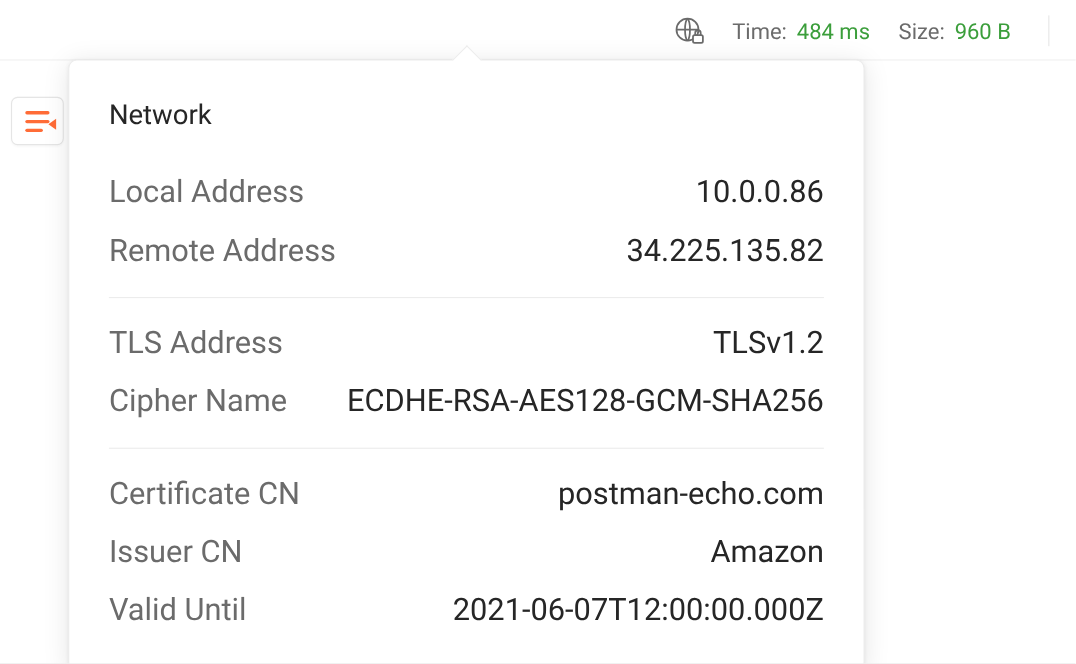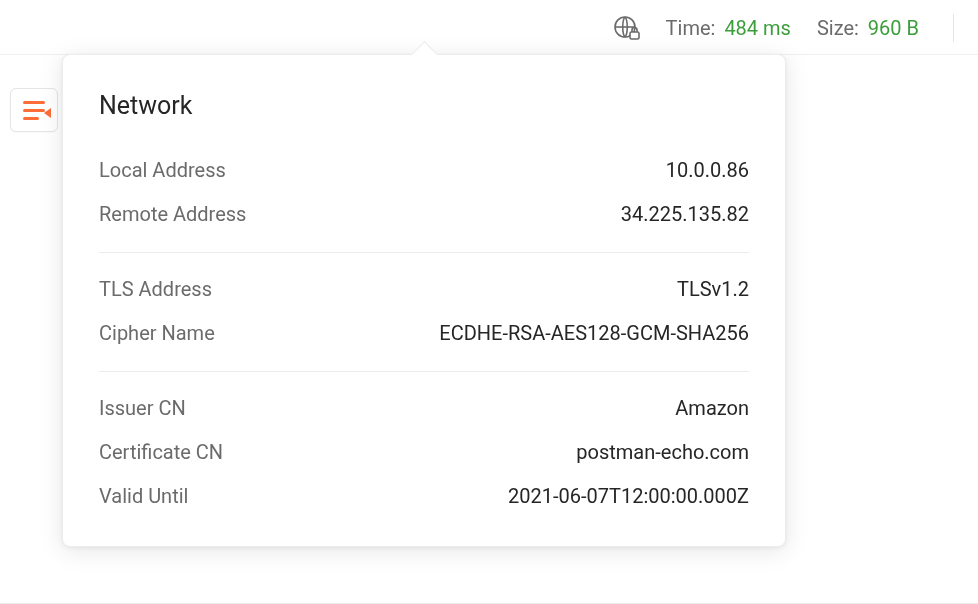--- a/index.html
+++ b/index.html
@@ -112,21 +112,21 @@
     .popover h2 {
       font-size: 25px;
       font-weight: 400;
       color: #262626;
       margin-bottom: 28px;
     }
     .row {
       display: flex;
       justify-content: space-between;
       align-items: baseline;
-      font-size: 20px;
+      font-size: 28px;
       padding: 10px 0;
     }
     .row .label {
       color: #6b6b6b;
     }
     .row .val {
       color: #262626;
       text-align: right;
     }
     .divider {
@@ -207,27 +207,27 @@
     <div class="row">
       <span class="label">Cipher Name</span>
       <span class="val">ECDHE-RSA-AES128-GCM-SHA256</span>
     </div>
   </div>
 
   <hr class="divider">
 
   <div>
     <div class="row">
+      <span class="label">Certificate CN</span>
+      <span class="val">postman-echo.com</span>
+    </div>
+    <div class="row">
       <span class="label">Issuer CN</span>
       <span class="val">Amazon</span>
     </div>
     <div class="row">
-      <span class="label">Certificate CN</span>
-      <span class="val">postman-echo.com</span>
-    </div>
-    <div class="row">
       <span class="label">Valid Until</span>
       <span class="val">2021-06-07T12:00:00.000Z</span>
     </div>
   </div>
 </div>
 
 <div class="bottom-border"></div>
 
 </body></html>

